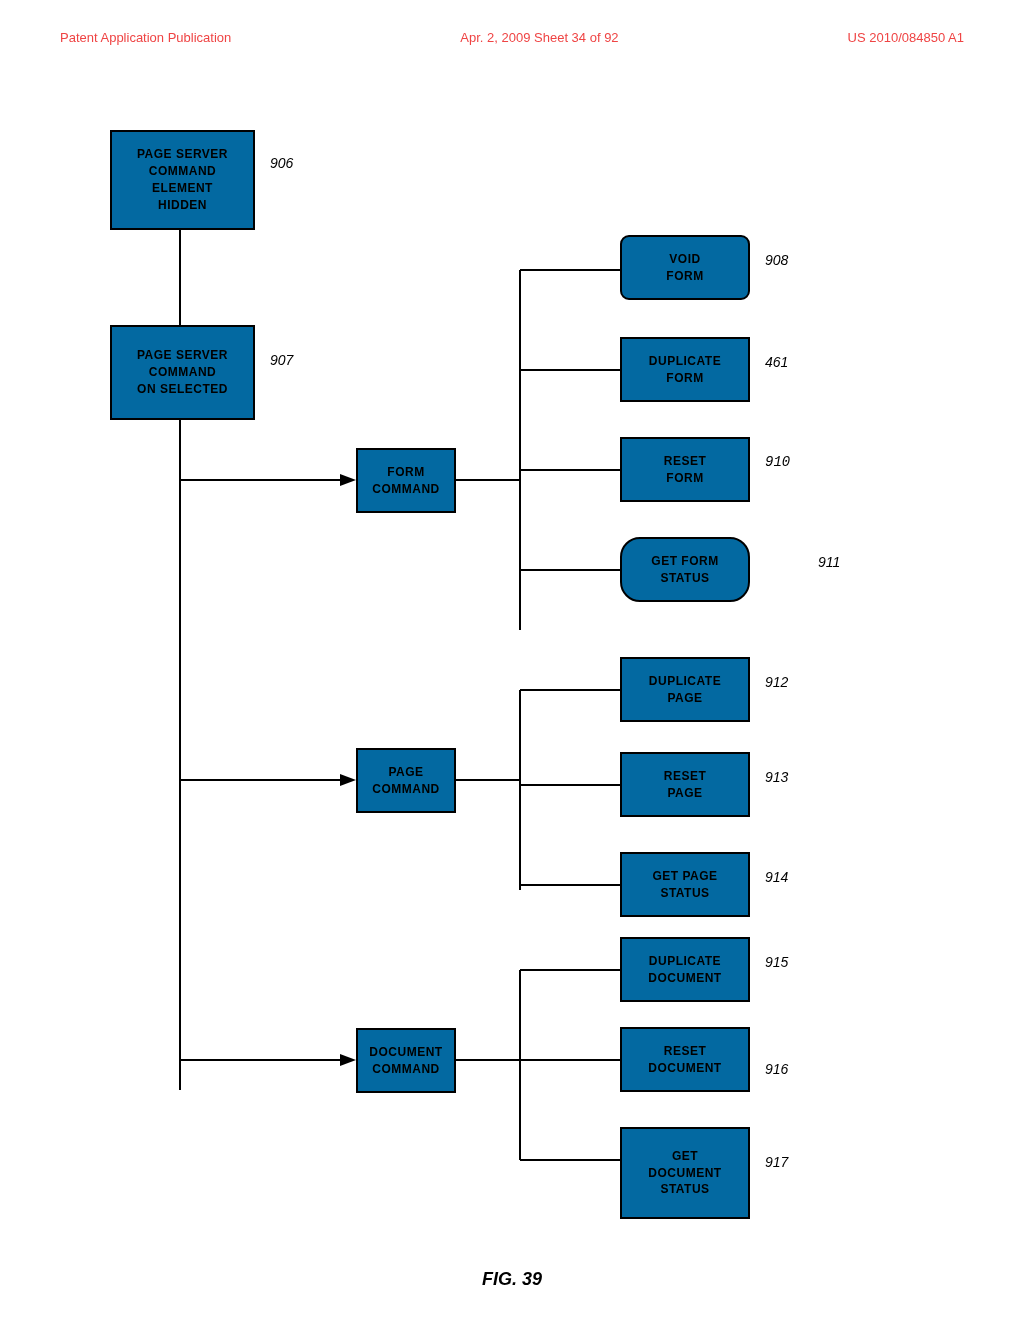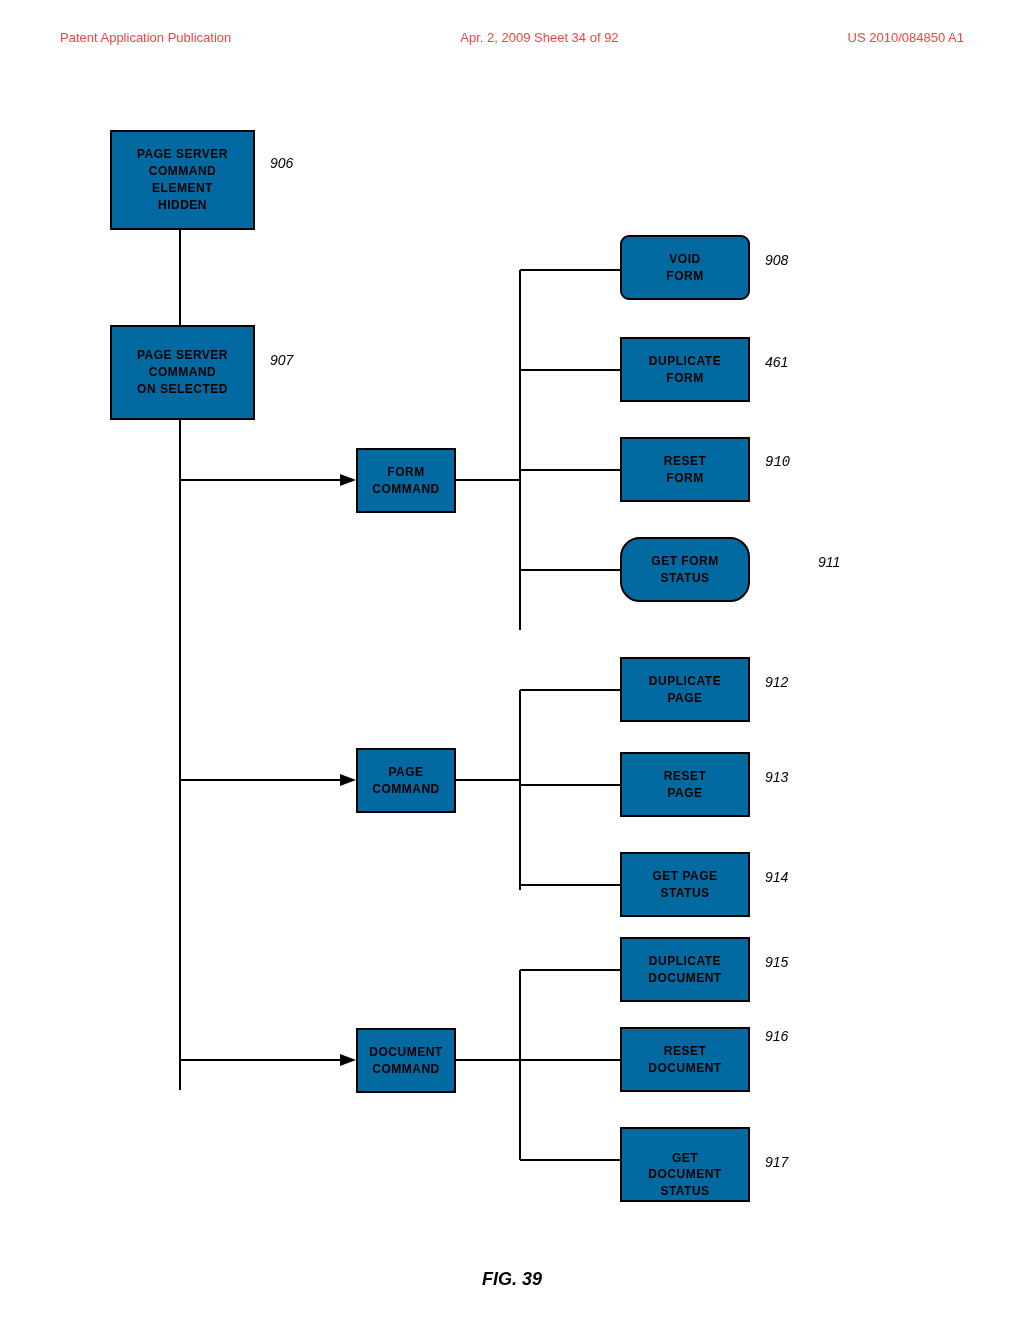--- a/index.html
+++ b/index.html
@@ -197,23 +197,23 @@
   <div class="box" style="left:560px; top:837px; width:130px; height:65px;">
     <span style="white-space:pre-line;">DUPLICATE
 DOCUMENT</span>
   </div>
   <div class="label" style="left:705px; top:854px;">915</div>
 
   <div class="box" style="left:560px; top:927px; width:130px; height:65px;">
     <span style="white-space:pre-line;">RESET
 DOCUMENT</span>
   </div>
-  <div class="label" style="left:705px; top:928px;font-style:italic;">916</div>
-
-  <div class="box" style="left:560px; top:1027px; width:130px; height:75px;align-items:flex-end;">
+  <div class="label" style="left:705px; top:961px;font-style:italic;">916</div>
+
+  <div class="box" style="left:560px; top:1027px; width:130px; height:92px;">
     <span style="white-space:pre-line;">GET
 DOCUMENT
 STATUS</span>
   </div>
   <div class="label" style="left:705px; top:1054px;">917</div>
 
 </div>
 
 <div class="fig-caption">FIG. 39</div>
 

